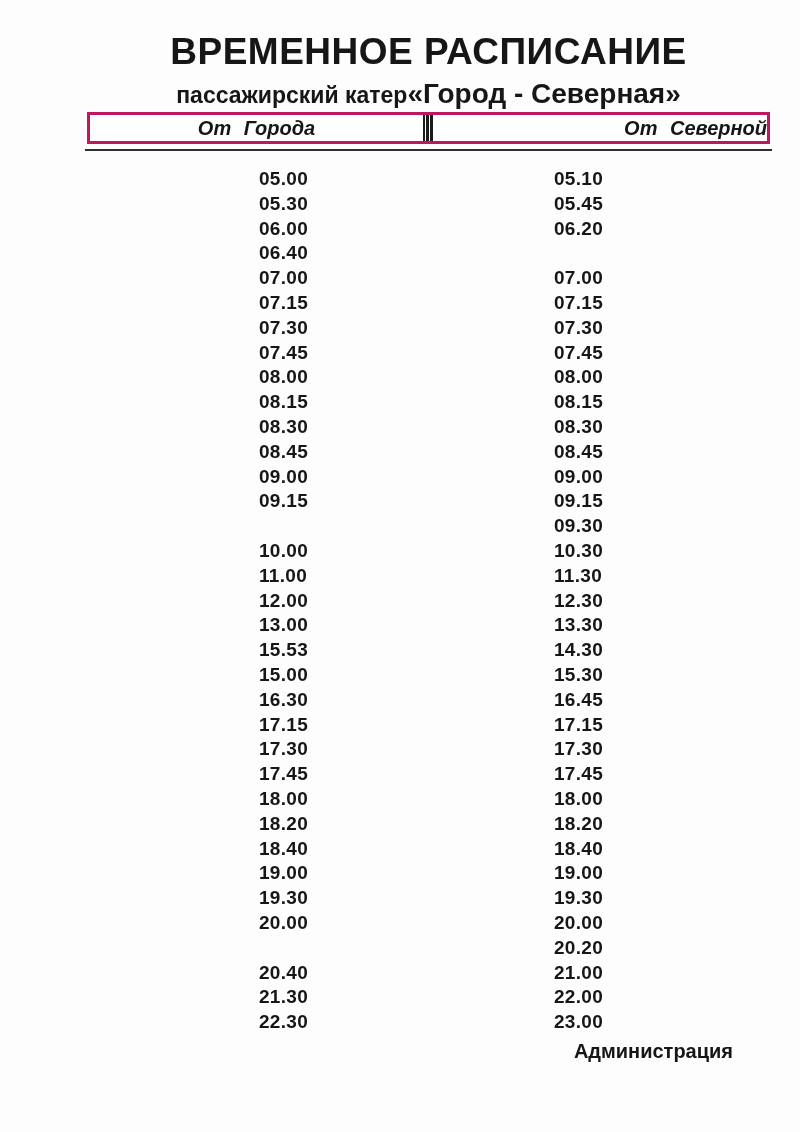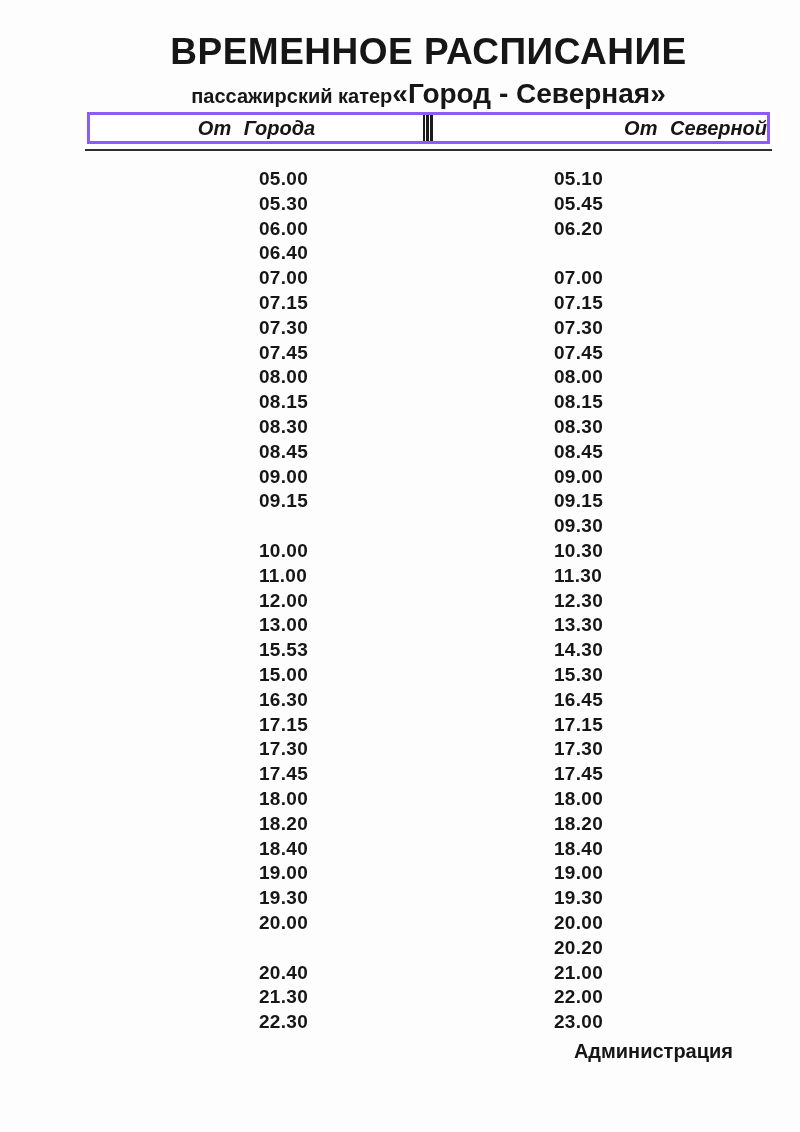--- a/index.html
+++ b/index.html
@@ -32,31 +32,31 @@
     letter-spacing: 0.5px;
     white-space: nowrap;
   }
   .subtitle {
     margin-top: 10px;
     text-align: center;
     line-height: 28px;
     white-space: nowrap;
   }
   .subtitle .prefix {
-    font-size: 20px;
+    font-size: 23px;
     font-weight: bold;
   }
   .subtitle .route {
     font-size: 28px;
     font-weight: bold;
     margin-left: 0;
   }
   .header-box {
     margin-top: 0;
-    border: 3px solid #8b5cf6;
+    border: 3px solid #be185d;
     height: 32px;
     display: flex;
     align-items: stretch;
     background: #fff;
   }
   .header-cell {
     line-height: 26px;
     font-size: 20px;
     font-weight: bold;
     font-style: italic;

